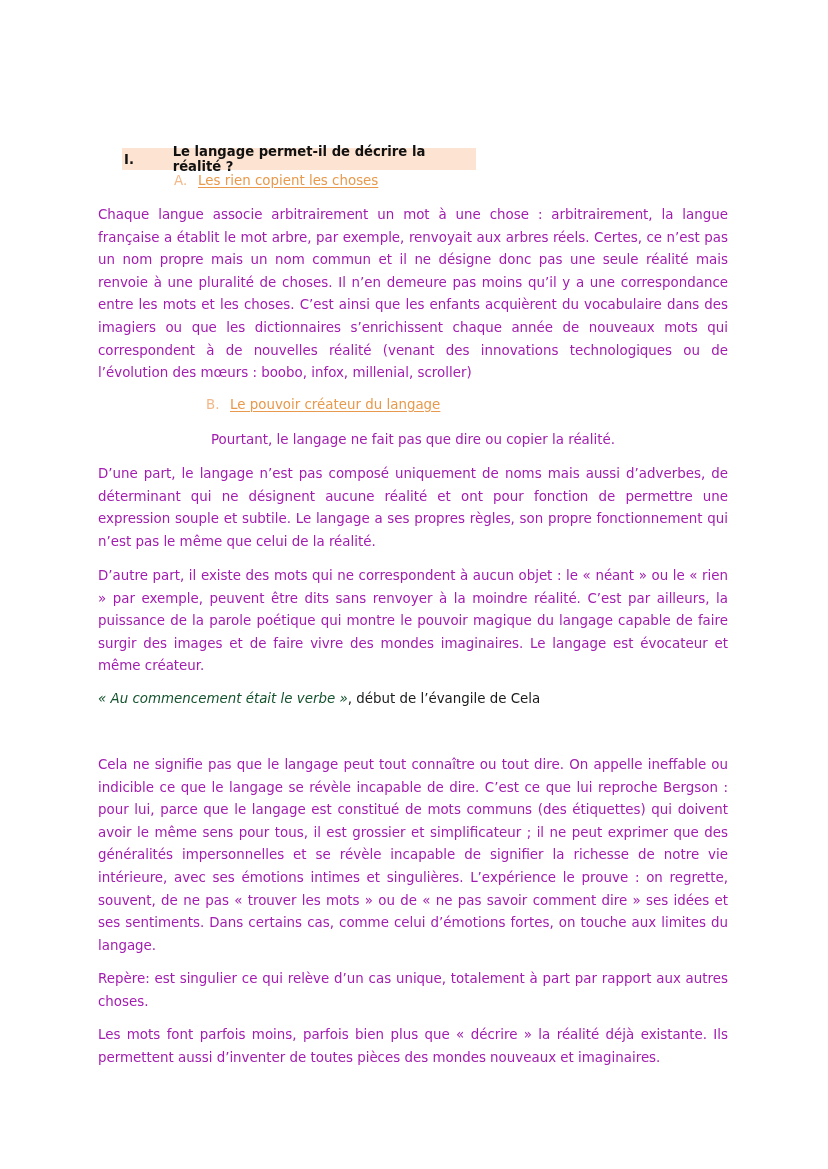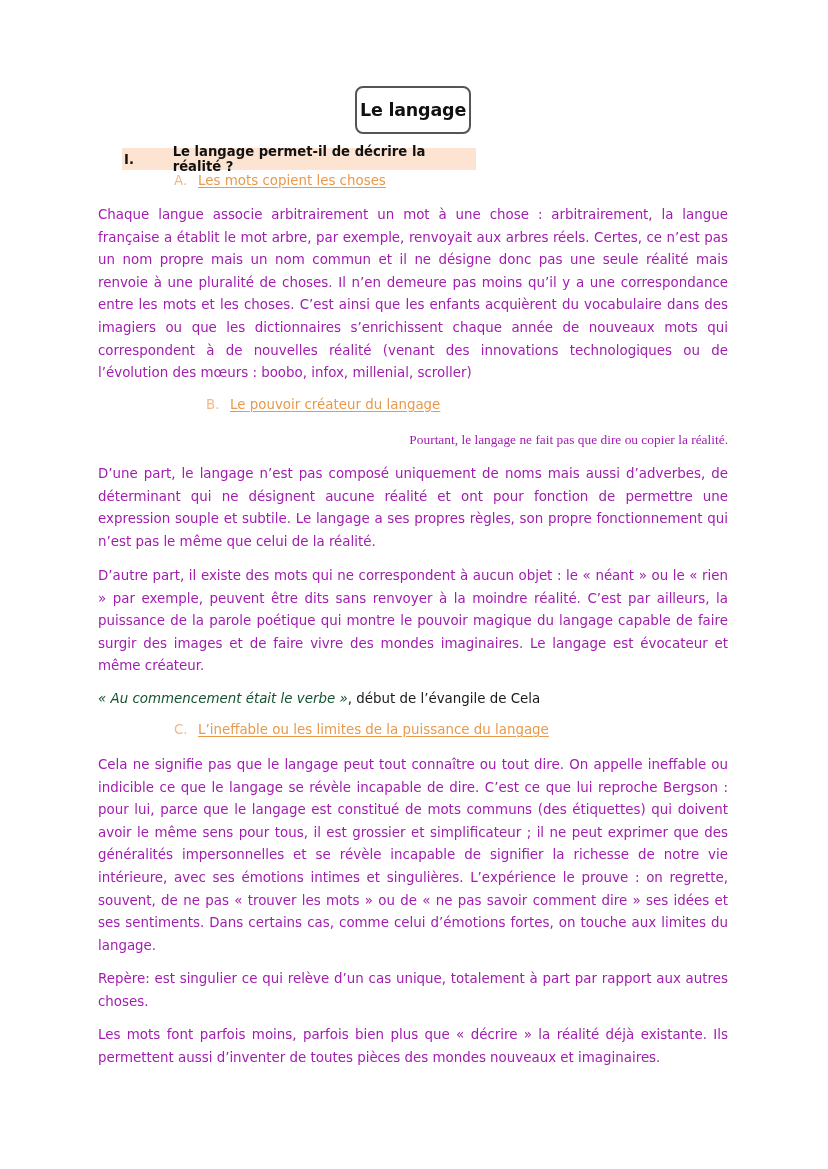--- a/index.html
+++ b/index.html
@@ -75,22 +75,21 @@
     .para {
       position: absolute;
       left: 98px;
       width: 630px;
       font-size: 13.4px;
       line-height: 22.6px;
       text-align: justify;
       color: #a21caf;
     }
     .para.left {
-      text-align: right;
-      font-family: Liberation Serif, serif;
+      text-align: center;
     }
     .quote-line {
       position: absolute;
       left: 98px;
       top: 688px;
       font-size: 13.4px;
       line-height: 22px;
       white-space: nowrap;
     }
     .quote-line .q {
@@ -99,50 +98,46 @@
     }
     .quote-line .rest {
       color: #1a1a1a;
     }
   </style>
 </head>
 <body>
 
 <div class="page">
 
-  <div class="title-box">Le langage</div>
 
   <div class="h1">
     <span class="num">I.</span>
     <span>Le langage permet-il de décrire la réalité ?</span>
   </div>
 
   <div class="h2" style="top:173px;">
-    <span class="letter">A.</span><span class="label">Les mots copient les choses</span>
+    <span class="letter">A.</span><span class="label">Les rien copient les choses</span>
   </div>
 
   <div class="para" style="top:204px;">Chaque langue associe arbitrairement un mot à une chose : arbitrairement, la langue française a établit le mot arbre, par exemple, renvoyait aux arbres réels. Certes, ce n’est pas un nom propre mais un nom commun et il ne désigne donc pas une seule réalité mais renvoie à une pluralité de choses. Il n’en demeure pas moins qu’il y a une correspondance entre les mots et les choses. C’est ainsi que les enfants acquièrent du vocabulaire dans des imagiers ou que les dictionnaires s’enrichissent chaque année de nouveaux mots qui correspondent à de nouvelles réalité (venant des innovations technologiques ou de l’évolution des mœurs : boobo, infox, millenial, scroller)</div>
 
   <div class="h2" style="top:397px;margin-left:32px;">
     <span class="letter">B.</span><span class="label">Le pouvoir créateur du langage</span>
   </div>
 
   <div class="para left" style="top:429px;">Pourtant, le langage ne fait pas que dire ou copier la réalité.</div>
 
   <div class="para" style="top:463px;">D’une part, le langage n’est pas composé uniquement de noms mais aussi d’adverbes, de déterminant qui ne désignent aucune réalité et ont pour fonction de permettre une expression souple et subtile. Le langage a ses propres règles, son propre fonctionnement qui n’est pas le même que celui de la réalité.</div>
 
   <div class="para" style="top:565px;">D’autre part, il existe des mots qui ne correspondent à aucun objet : le « néant » ou le « rien » par exemple, peuvent être dits sans renvoyer à la moindre réalité. C’est par ailleurs, la puissance de la parole poétique qui montre le pouvoir magique du langage capable de faire surgir des images et de faire vivre des mondes imaginaires. Le langage est évocateur et même créateur.</div>
 
   <div class="quote-line">
     <span class="q">« Au commencement était le verbe »</span><span class="rest">, début de l’évangile de Cela</span>
   </div>
 
-  <div class="h2" style="top:722px;">
-    <span class="letter">C.</span><span class="label">L’ineffable ou les limites de la puissance du langage</span>
-  </div>
 
   <div class="para" style="top:754px;">Cela ne signifie pas que le langage peut tout connaître ou tout dire. On appelle ineffable ou indicible ce que le langage se révèle incapable de dire. C’est ce que lui reproche Bergson : pour lui, parce que le langage est constitué de mots communs (des étiquettes) qui doivent avoir le même sens pour tous, il est grossier et simplificateur ; il ne peut exprimer que des généralités impersonnelles et se révèle incapable de signifier la richesse de notre vie intérieure, avec ses émotions intimes et singulières. L’expérience le prouve : on regrette, souvent, de ne pas « trouver les mots » ou de « ne pas savoir comment dire » ses idées et ses sentiments. Dans certains cas, comme celui d’émotions fortes, on touche aux limites du langage.</div>
 
   <div class="para" style="top:968px;">Repère: est singulier ce qui relève d’un cas unique, totalement à part par rapport aux autres choses.</div>
 
   <div class="para" style="top:1024px;">Les mots font parfois moins, parfois bien plus que « décrire » la réalité déjà existante. Ils permettent aussi d’inventer de toutes pièces des mondes nouveaux et imaginaires.</div>
 
 </div>
 
 </body></html>

